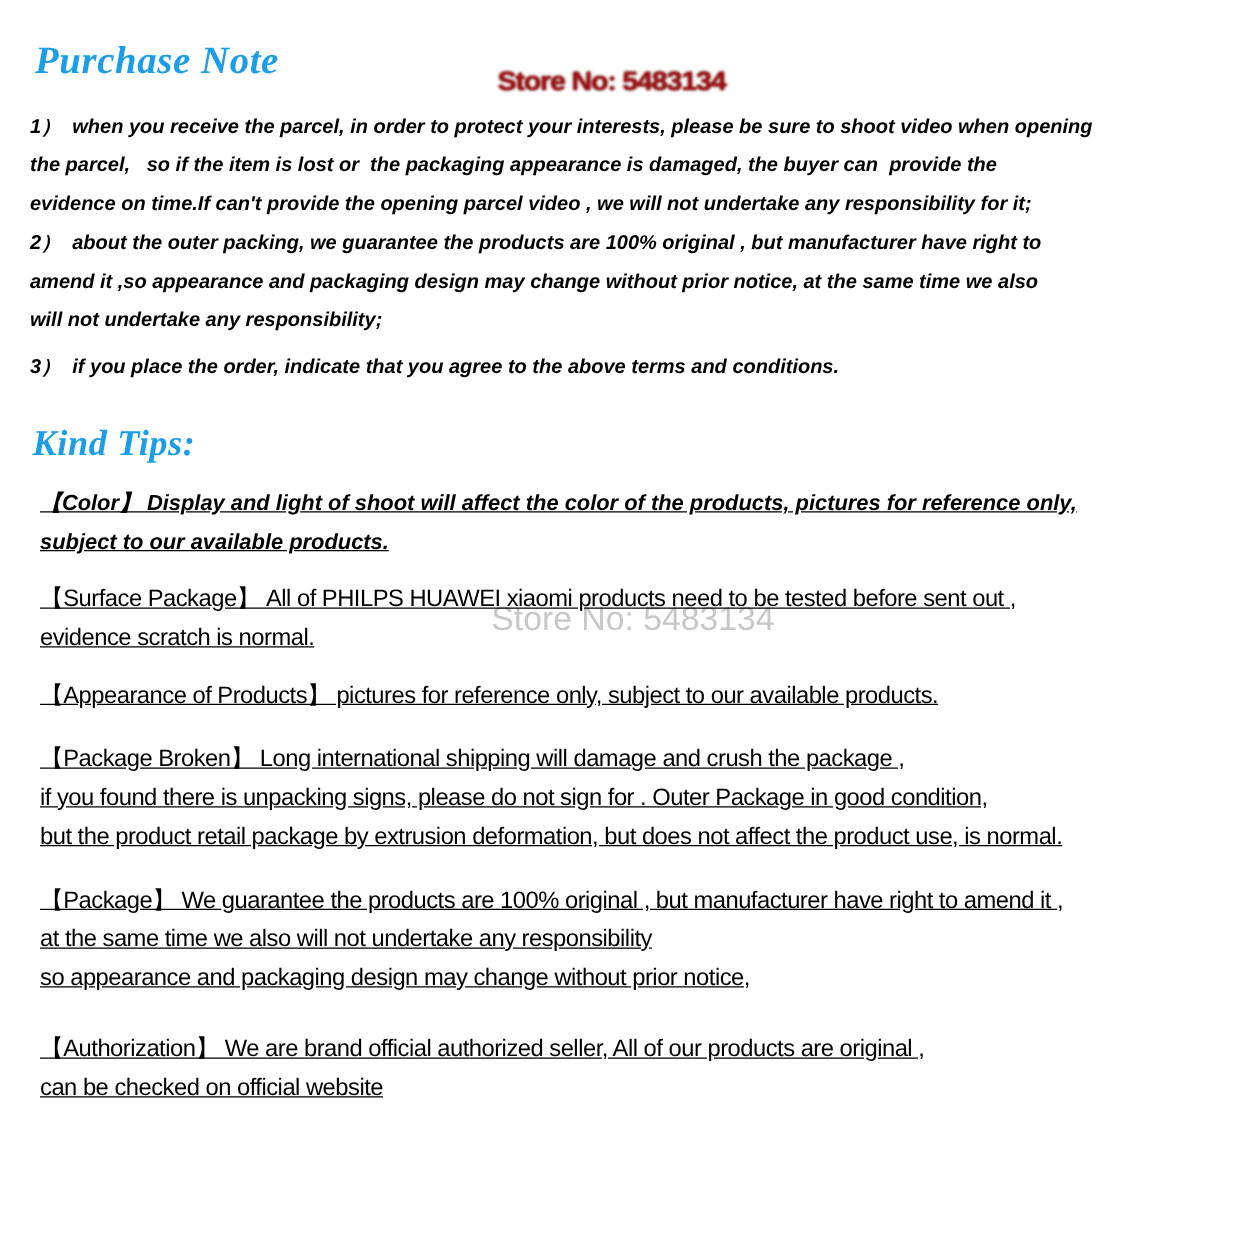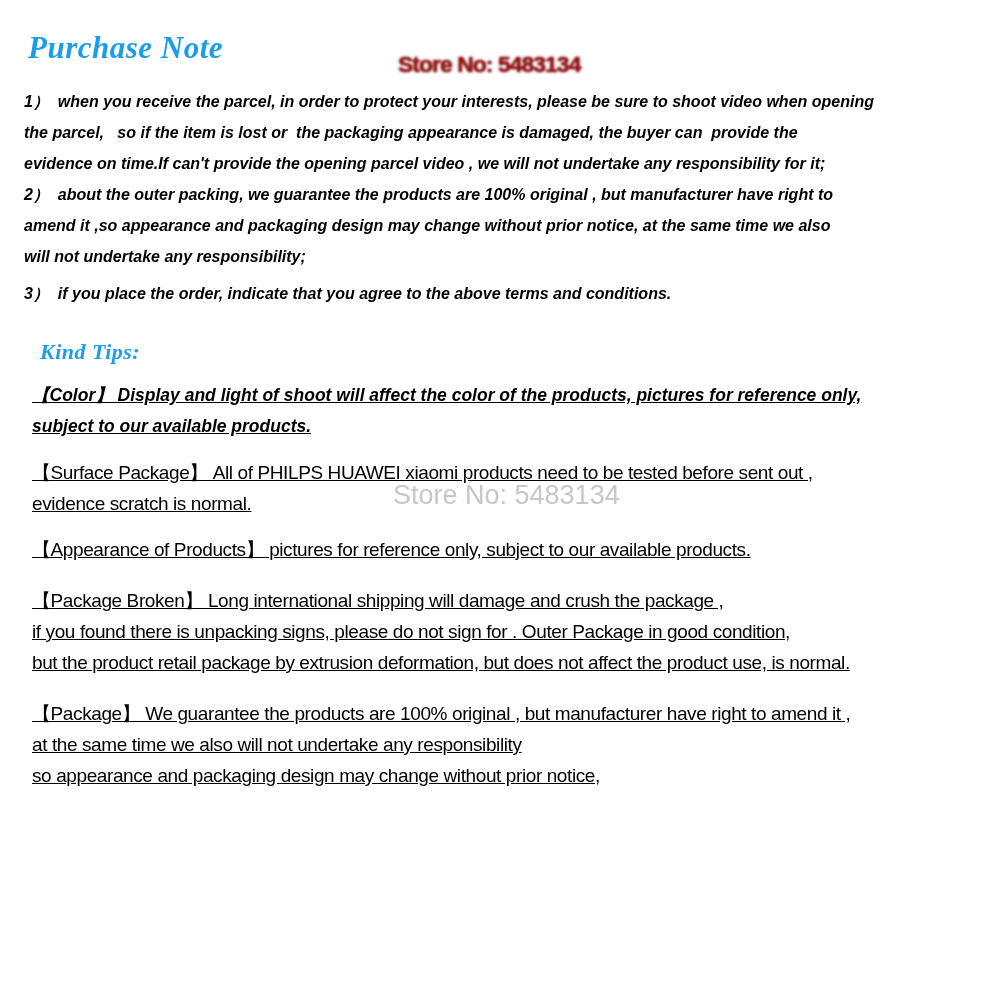--- a/index.html
+++ b/index.html
@@ -12,21 +12,21 @@
   }
   .line{white-space:pre;}
   
   .section-title{
     font-style:italic;font-weight:bold;
     color:#1b9de8;
     margin:0;
     font-family:Liberation Serif, serif;
   }
   #purchase-title{font-size:31px;margin:4px 0 20px 4px;letter-spacing:0.5px;}
-  #kindtips-title{font-size:22px;margin:30px 0 14px 16px;letter-spacing:0.5px;}
+  #kindtips-title{font-size:29px;margin:30px 0 14px 2px;letter-spacing:0.5px;}
   
   .para{
     font-style:italic;font-weight:bold;
     font-size:16px;line-height:31px;
     margin:0;
   }
   .para.p3{margin-top:6px;}
   
   .tip{line-height:31px;margin-top:15px;padding-left:8px;text-decoration:underline;}
   .tip.bold-italic{
@@ -102,15 +102,19 @@
     <div class="line">if you found there is unpacking signs, please do not sign for . Outer Package in good condition,</div>
     <div class="line">but the product retail package by extrusion deformation, but does not affect the product use, is normal.</div>
   </div>
 
   <div class="tip narrow gap-md">
     <div class="line">【Package】 We guarantee the products are 100% original , but manufacturer have right to amend it ,</div>
     <div class="line">at the same time we also will not undertake any responsibility</div>
     <div class="line">so appearance and packaging design may change without prior notice,</div>
   </div>
 
+  <div class="tip narrow gap-lg">
+    <div class="line">【Authorization】 We are brand official authorized seller, All of our products are original ,</div>
+    <div class="line">can be checked on official website</div>
+  </div>
 
 
 </div>
 
 </body></html>

